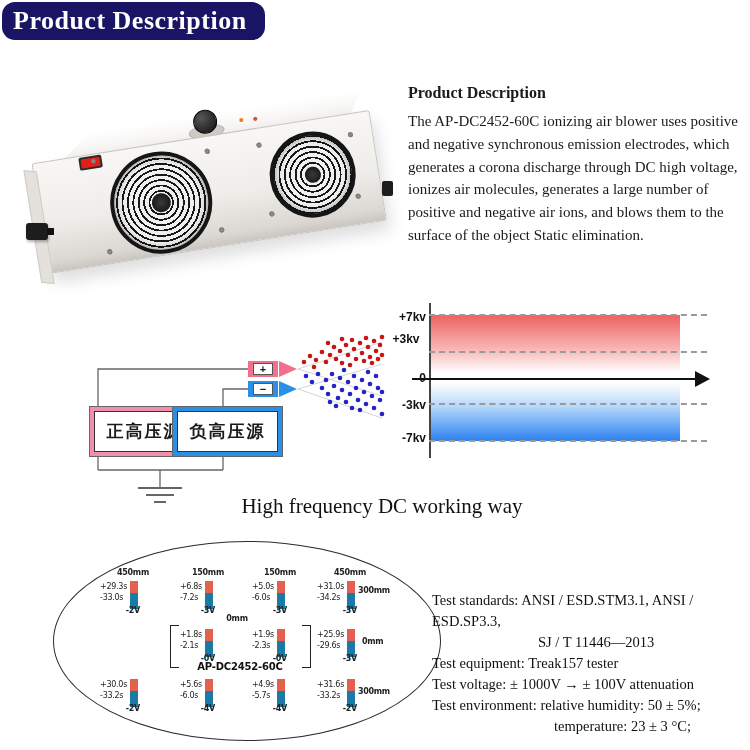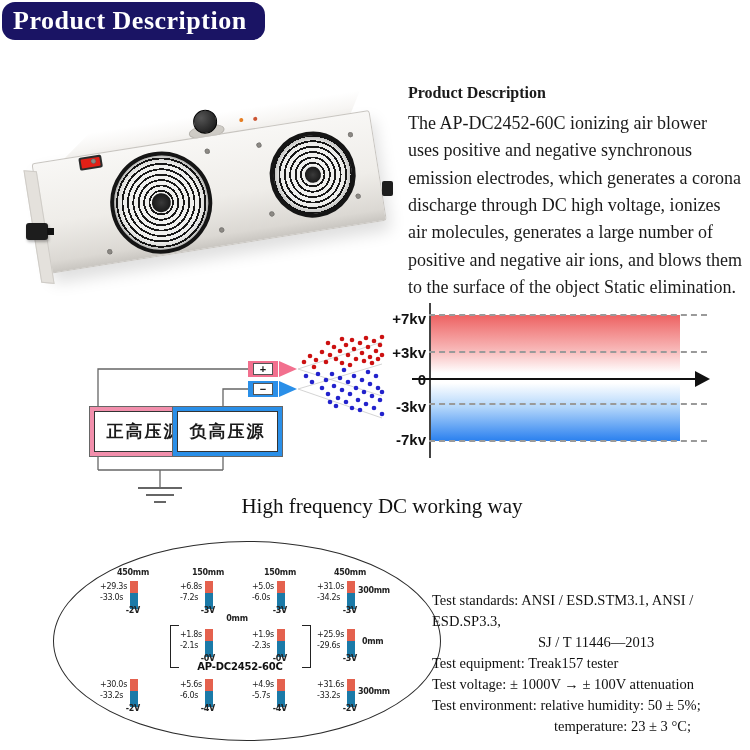--- a/index.html
+++ b/index.html
@@ -34,24 +34,24 @@
   .knob-base{position:absolute;left:160px;top:12px;width:34px;height:12px;background:#cfccc6;border-radius:50%;border:1px solid #b5b2ac;}
   .knob{position:absolute;left:166px;top:-3px;width:22px;height:22px;border-radius:50%;
         background:radial-gradient(circle at 35% 30%,#555,#101010);border:1px solid #000;}
   .ind-dot{position:absolute;width:4px;height:4px;border-radius:50%;}
   .knob-left{position:absolute;left:-4px;top:128px;width:22px;height:17px;background:#1d1d1d;border-radius:3px;box-shadow:1px 2px 3px rgba(0,0,0,.3);}
   .knob-left::after{content:"";position:absolute;right:-6px;top:5px;width:7px;height:7px;background:#111;}
   .knob-right{position:absolute;left:352px;top:86px;width:11px;height:15px;background:#1d1d1d;border-radius:2px;}
 
   
   .desc-head{left:408px;top:84px;font-size:16px;font-weight:bold;}
-  .desc-body{left:408px;top:110px;width:334px;font-size:18px;line-height:1.52;}
-
-  
-  .vchart-label{width:40px;text-align:right;font-family:"Liberation Sans",sans-serif;font-weight:bold;font-size:15px;color:#111;}
+  .desc-body{left:408px;top:110px;width:334px;font-size:15px;line-height:1.52;}
+
+  
+  .vchart-label{width:40px;text-align:right;font-family:"Liberation Sans",sans-serif;font-weight:bold;font-size:12px;color:#111;}
   .v-axis{left:429px;top:303px;width:2px;height:155px;background:#444;}
   .v-band{left:431px;top:315px;width:249px;height:126px;z-index:1;
           background:linear-gradient(180deg,#ed6262 0%,#f8b6b6 27%,#ffffff 46%,#ffffff 54%,#b4d7fb 73%,#2a80ef 100%);}
   .v-dash{left:429px;width:278px;height:0;border-top:2px dashed #9a9a9a;z-index:2;}
   .v-zero{left:412px;top:378px;width:285px;height:2px;background:#111;z-index:3;}
   .v-arrow{left:695px;top:371px;width:0;height:0;border-left:15px solid #111;border-top:8px solid transparent;border-bottom:8px solid transparent;z-index:3;}
 
   
   .circuit-svg{left:30px;top:330px;z-index:1;}
   .vbox{width:101px;height:41px;padding:4px;display:flex;box-sizing:content-box;border:1px solid #666;z-index:2;}
@@ -123,21 +123,21 @@
       <div class="dev-side"></div>
     </div>
     <div class="knob-left"></div>
     <div class="knob-right"></div>
   </div>
 
   <div class="abs desc-head">Product Description</div>
   <div class="abs desc-body">The AP-DC2452-60C ionizing air blower uses positive and negative synchronous emission electrodes, which generates a corona discharge through DC high voltage, ionizes air molecules, generates a large number of positive and negative air ions, and blows them to the surface of the object Static elimination.</div>
 
   <div class="abs vchart-label" style="left:386px;top:310px;">+7kv</div>
-  <div class="abs vchart-label" style="left:386px;top:344px;">+3kv</div>
+  <div class="abs vchart-label" style="left:386px;top:332px;text-align:center;">+3kv</div>
   <div class="abs vchart-label" style="left:386px;top:371px;">0</div>
   <div class="abs vchart-label" style="left:386px;top:398px;">-3kv</div>
   <div class="abs vchart-label" style="left:386px;top:431px;">-7kv</div>
   <div class="abs v-band"></div>
   <div class="abs v-dash" style="top:314px;"></div>
   <div class="abs v-dash" style="top:351px;"></div>
   <div class="abs v-dash" style="top:403px;"></div>
   <div class="abs v-dash" style="top:440px;"></div>
   <div class="abs v-axis"></div>
   <div class="abs v-zero"></div>

